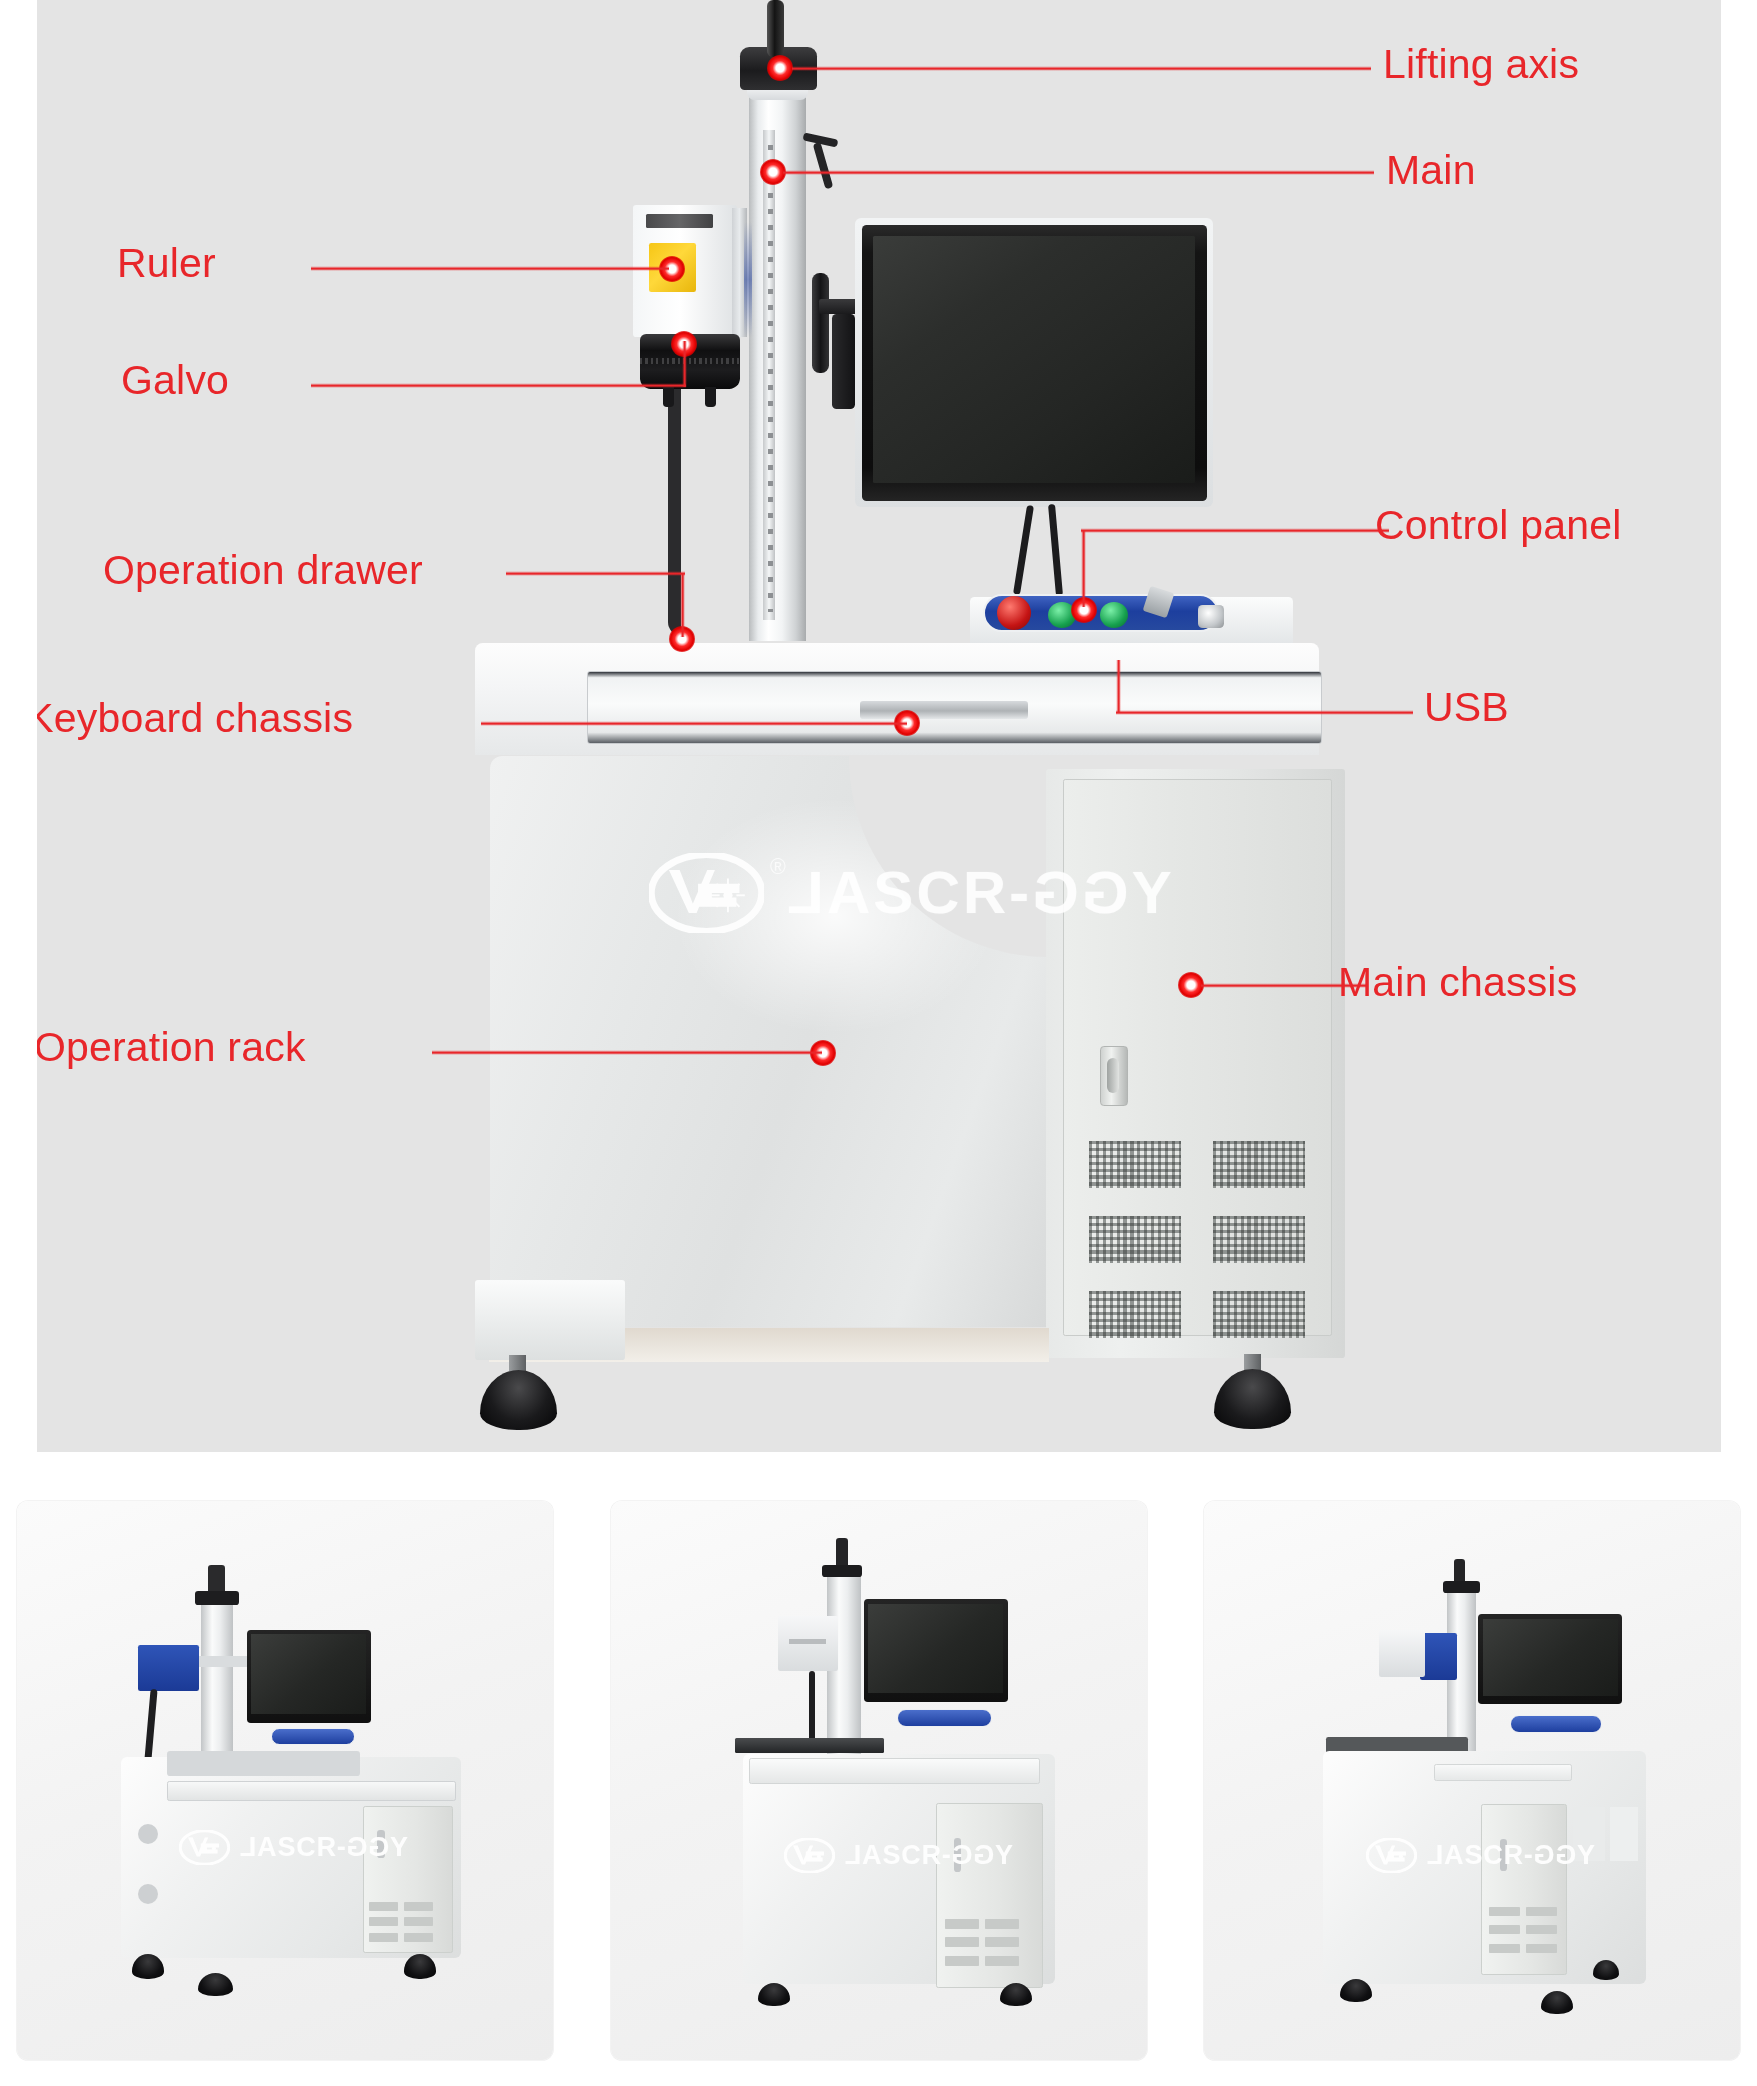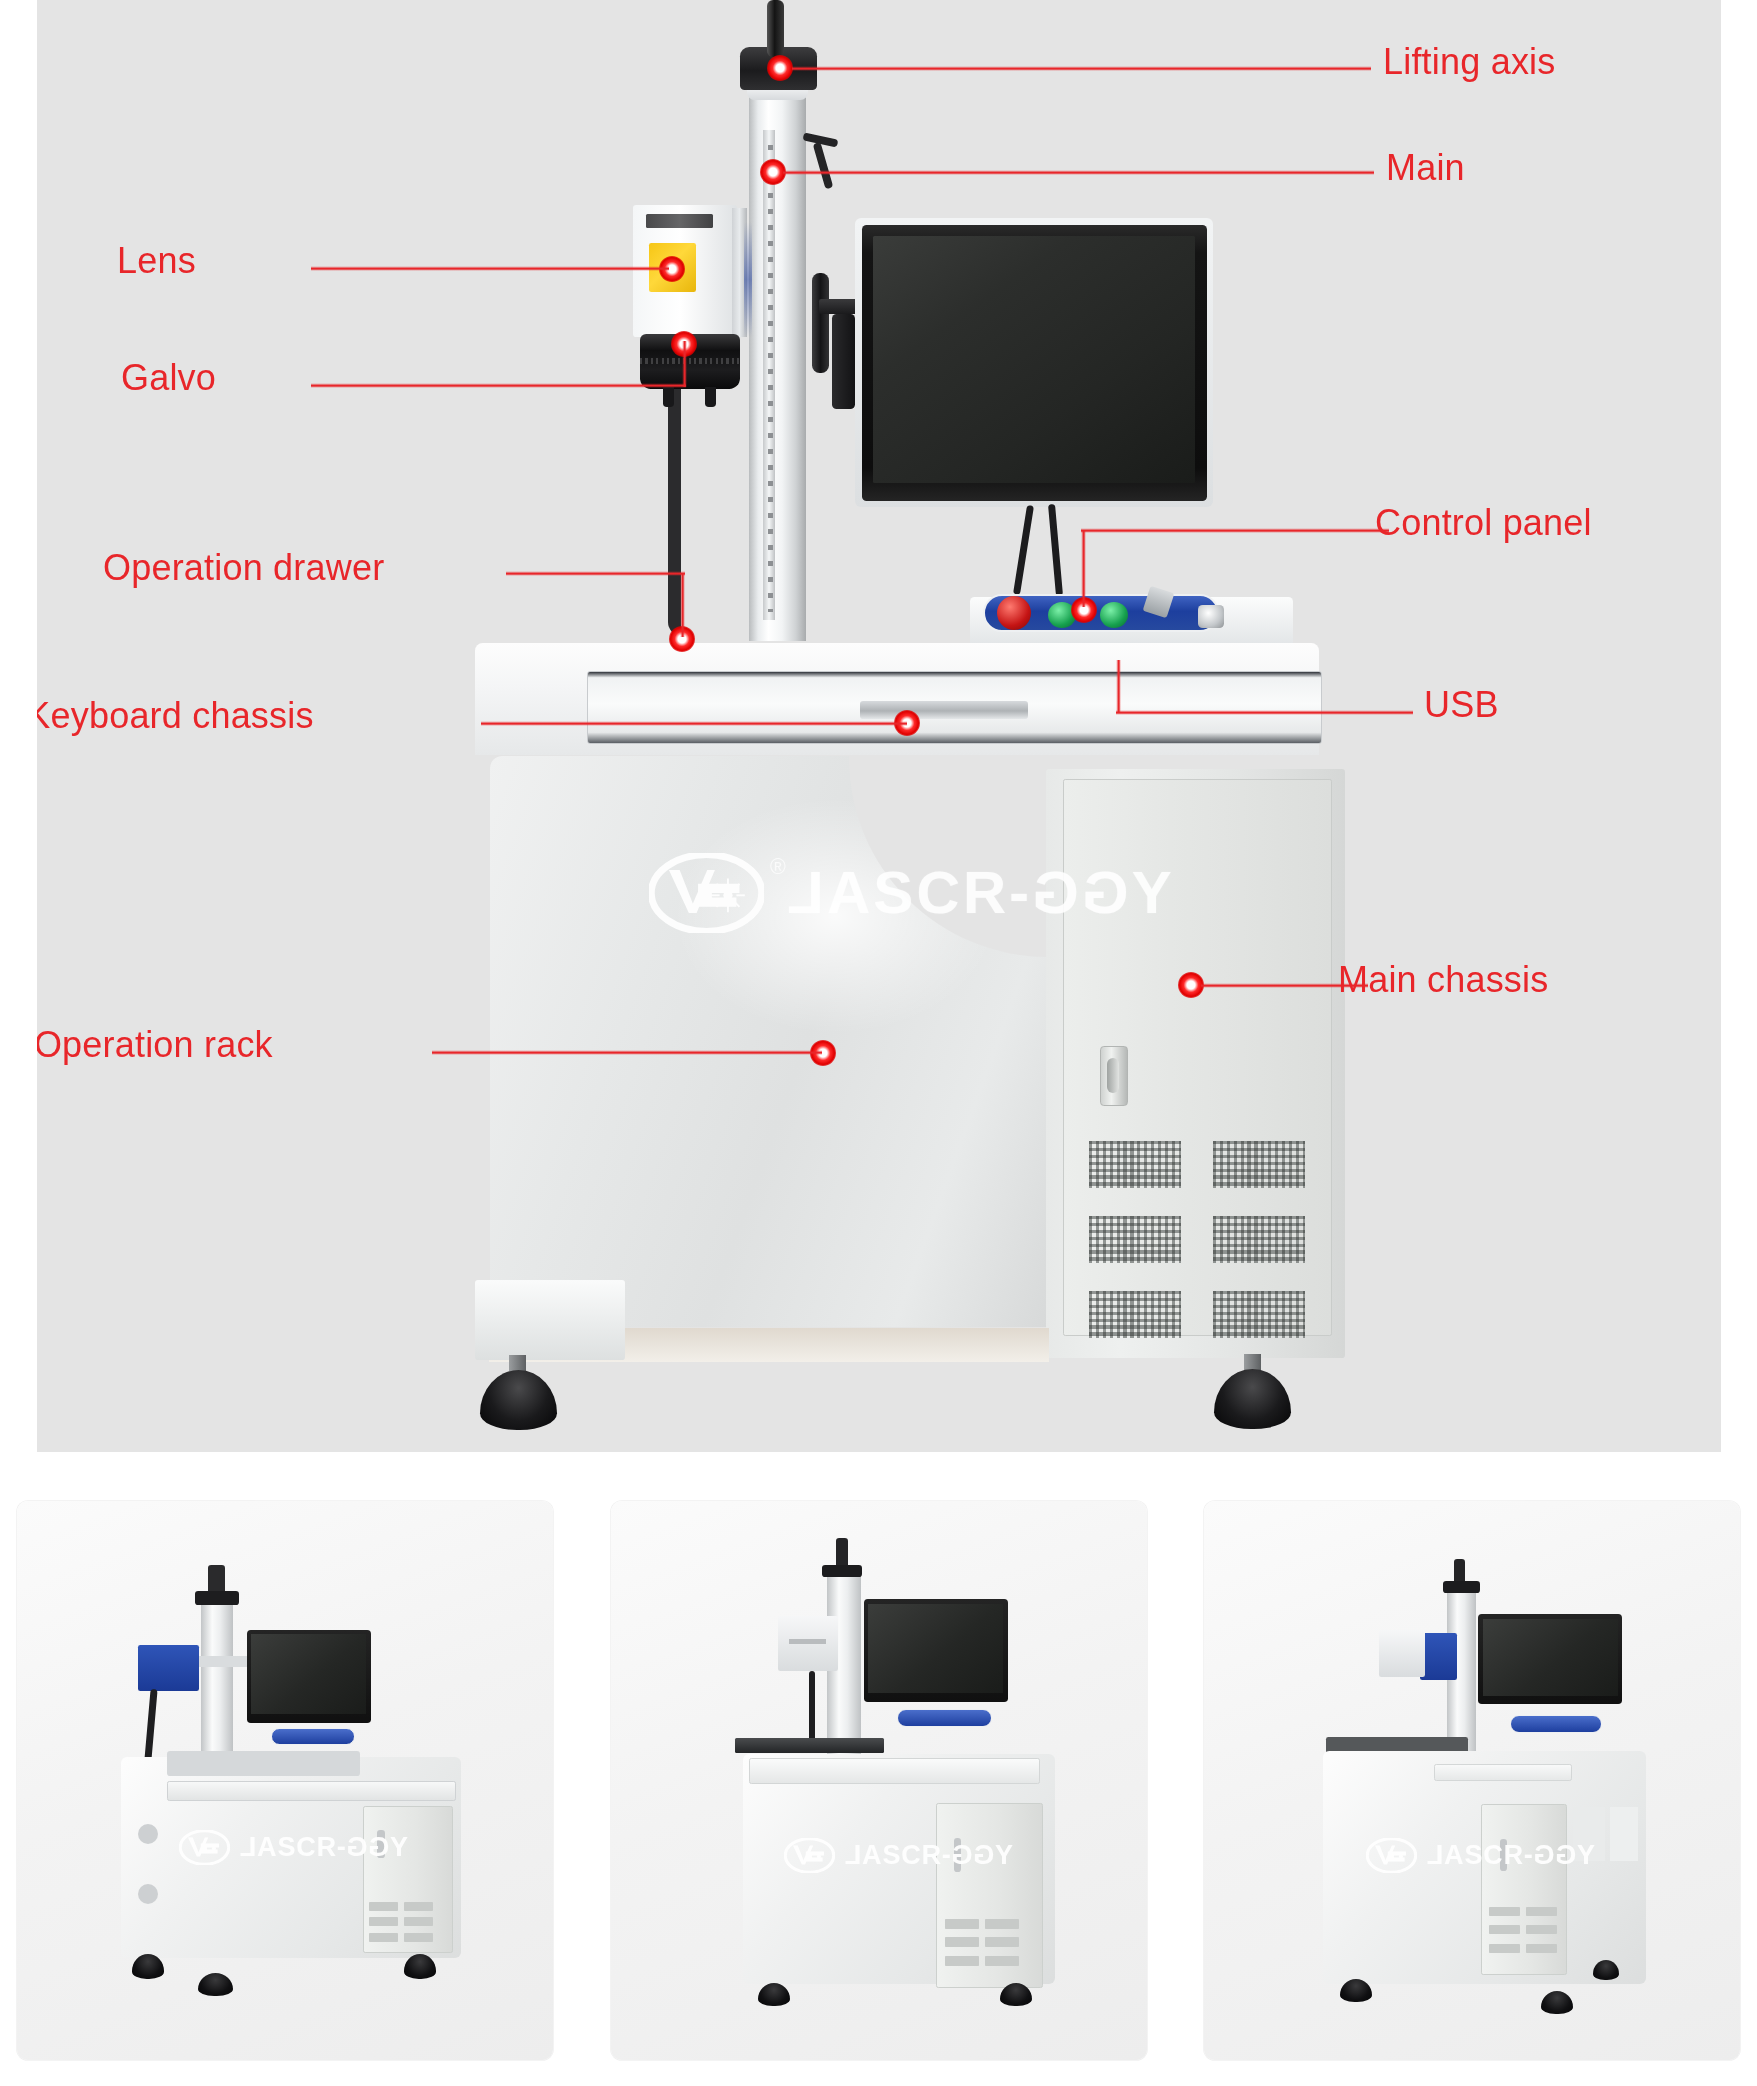--- a/index.html
+++ b/index.html
@@ -16,21 +16,21 @@
     left: 37px; top: 0px;
     width: 1684px; height: 1452px;
     background: #e4e4e4;
     overflow: hidden;
   }
 
   
   .callout-label {
     position: absolute;
     color: #e8262a;
-    font-size: 36px;
+    font-size: 41px;
     font-weight: 500;
     letter-spacing: 0.2px;
     white-space: nowrap;
     line-height: 1;
   }
   
   .leader {
     position: absolute;
     height: 4.6px;
     background: linear-gradient(to bottom,
@@ -503,21 +503,21 @@
   <div class="dot" style="left:730px;top:55px;"></div>
   <div class="leader" style="left:755px;top:66px;width:579px;"></div>
   <div class="callout-label" style="left:1346px;top:44px;">Lifting axis</div>
 
   <div class="dot" style="left:723px;top:159px;"></div>
   <div class="leader" style="left:746px;top:170px;width:591px;"></div>
   <div class="callout-label" style="left:1349px;top:150px;">Main</div>
 
   <div class="dot" style="left:622px;top:256px;"></div>
   <div class="leader" style="left:274px;top:266px;width:358px;"></div>
-  <div class="callout-label" style="left:80px;top:243px;">Lens</div>
+  <div class="callout-label" style="left:80px;top:243px;">Ruler</div>
 
   <div class="dot" style="left:634px;top:331px;"></div>
   <div class="leader-v" style="left:645px;top:341px;height:46px;"></div>
   <div class="leader" style="left:274px;top:383px;width:375px;"></div>
   <div class="callout-label" style="left:84px;top:360px;">Galvo</div>
 
   <div class="dot" style="left:1034px;top:597px;"></div>
   <div class="leader-v" style="left:1044px;top:530px;height:77px;"></div>
   <div class="leader" style="left:1044px;top:528px;width:308px;"></div>
   <div class="callout-label" style="left:1338px;top:505px;">Control panel</div>

